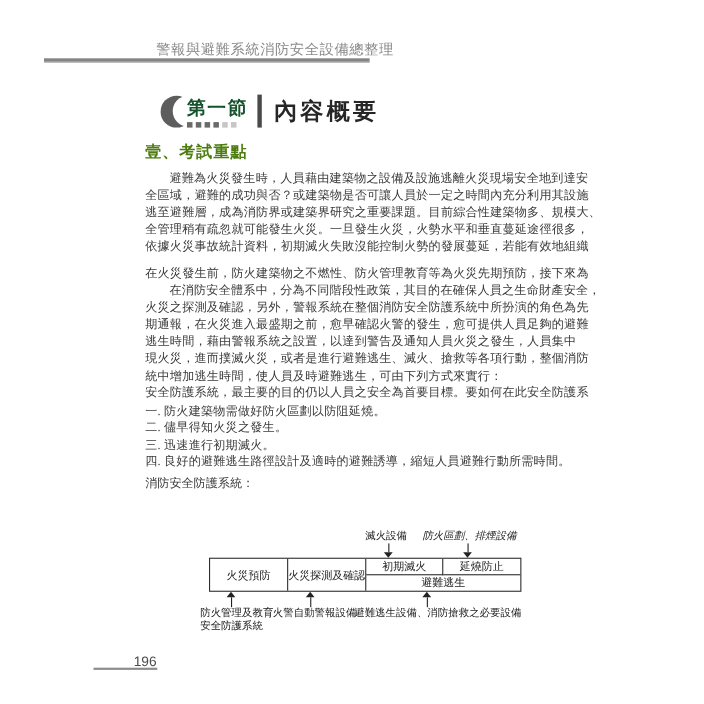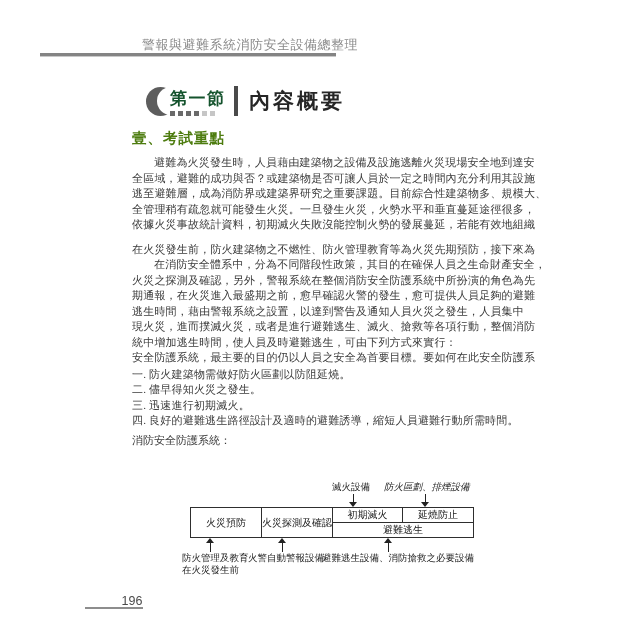--- a/index.html
+++ b/index.html
@@ -155,21 +155,21 @@
         <span class="head"></span>
         <span class="stem"></span>
       </div>
     <div class="arr-up au-3">
         <span class="head"></span>
         <span class="stem"></span>
       </div>
 
     <div class="dg-bottom-label bl-1">
       <div>防火管理及教育</div>
-      <div>在火災發生前</div>
+      <div>安全防護系統</div>
     </div>
     <div class="dg-bottom-label bl-2">火警自動警報設備</div>
     <div class="dg-bottom-label bl-3">避難逃生設備、消防搶救之必要設備</div>
   </div>
 
   <div class="page-number">196</div>
   <div class="footer-rule"></div>
 
 </div>
 

